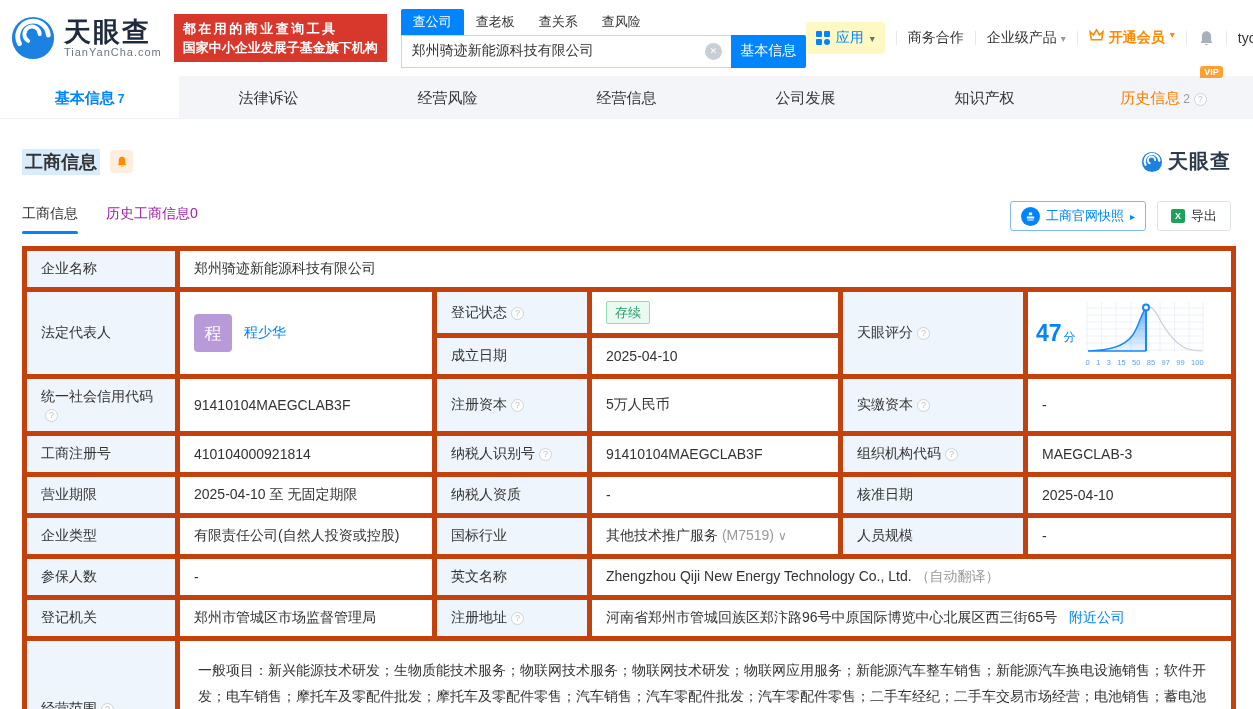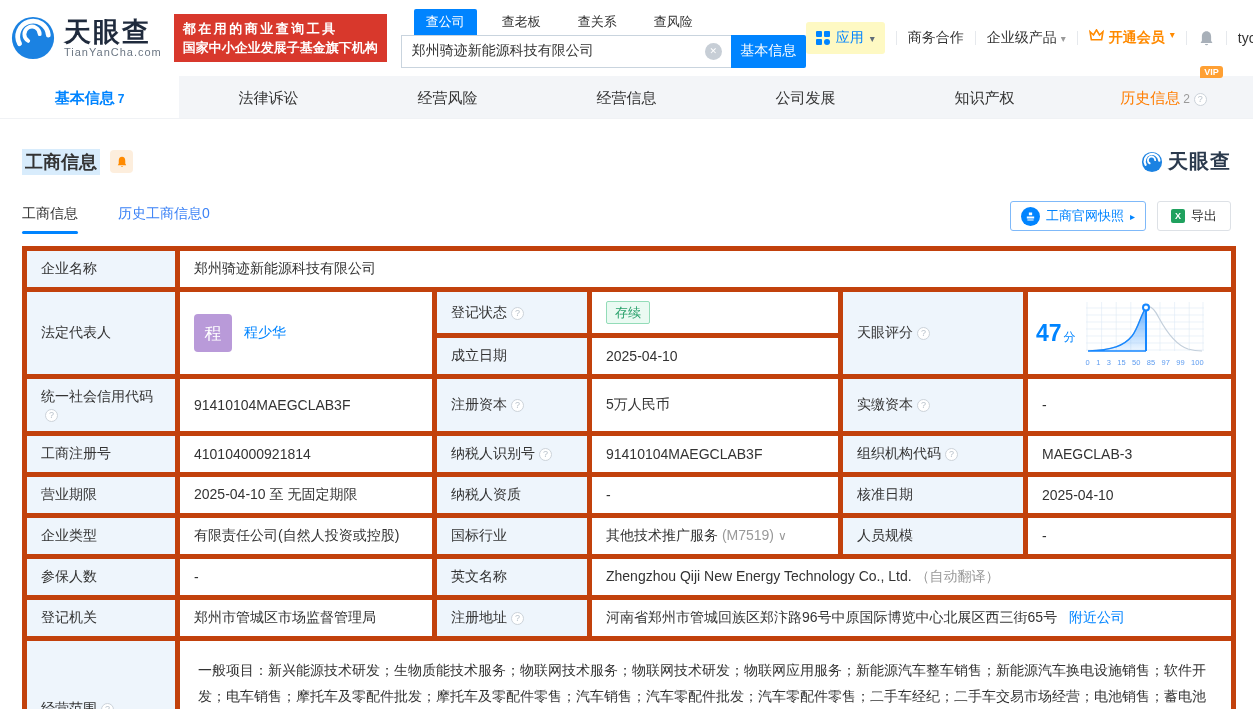--- a/index.html
+++ b/index.html
@@ -9,21 +9,21 @@
   
   .topbar { display:flex; align-items:center; height:76px; padding:0 8px 0 10px; background:#fff; }
   .logo { display:flex; align-items:center; gap:8px; flex:0 0 auto; cursor:pointer; }
   .logo-cn { font-size:27px; font-weight:bold; color:#1f2a3c; letter-spacing:2px; line-height:28px; }
   .logo-en { font-size:11px; color:#6b7683; letter-spacing:1px; }
   .red-badge { background:#d8382c; color:#fff; font-size:13px; font-weight:bold;
     padding:5px 9px; margin-left:12px; line-height:19px; flex:0 0 auto; }
   .red-badge .l1 { letter-spacing:2.5px; }
   .search-wrap { margin-left:14px; flex:0 0 auto; }
   .search-tabs { display:flex; font-size:13px; align-items:flex-end; }
-  .search-tab { padding:4px 12px; color:#333; cursor:pointer;margin-left:13px; }
+  .search-tab { padding:4px 12px; color:#333; cursor:pointer; }
   .search-tab.active { background:#0084ff; color:#fff; border-radius:2px 2px 0 0; }
   .search-bar { display:flex; }
   .input-wrap { position:relative; }
   .search-input { width:330px; height:33px; border:1px solid #c9d4de; border-right:none;
     padding:0 32px 0 10px; font-size:14px; color:#333; outline:none;
     font-family:"Liberation Sans","DejaVu Sans",sans-serif; }
   .clear-ic { position:absolute; right:9px; top:8px; width:17px; height:17px; border-radius:50%;
     background:#c7ced6; color:#fff; font-size:9px; line-height:17px; text-align:center; cursor:pointer; }
   .search-btn { width:75px; height:33px; background:#0084ff; color:#fff; border:none;
     font-size:14px; cursor:pointer; border-radius:0 2px 2px 0;
@@ -59,21 +59,21 @@
   .bell-chip { width:23px; height:23px; background:#fdeedd; border-radius:4px; margin-left:10px;
     display:flex; align-items:center; justify-content:center; cursor:pointer; }
   .watermark { margin-left:auto; display:flex; align-items:center; gap:5px; }
   .wm-text { font-size:20px; font-weight:bold; color:#2b3a4d; letter-spacing:1px; }
 
   .subtab-row { display:flex; align-items:center; margin-top:26px; }
   .subtab { font-size:14px; margin-right:28px; padding-bottom:11px; position:relative; cursor:pointer; }
   .subtab.active { color:#333; }
   .subtab.active::after { content:""; position:absolute; left:0; right:0; bottom:0; height:3px;
     background:#0084ff; border-radius:2px; }
-  .subtab.inactive { color:#3b82f6;margin-left:12px; }
+  .subtab.inactive { color:#a21caf; }
   .right-btns { margin-left:auto; display:flex; align-items:center; margin-bottom:6px; }
   .snapshot-btn { display:flex; align-items:center; gap:6px; height:30px; padding:0 10px;
     border:1px solid #7fb9f9; border-radius:3px; color:#0084ff; font-size:13px; background:#fff; cursor:pointer; }
   .stamp-circ { width:19px; height:19px; border-radius:50%; background:#0084ff;
     display:flex; align-items:center; justify-content:center; }
   .export-btn { display:flex; align-items:center; gap:6px; height:30px; padding:0 13px; margin-left:11px;
     border:1px solid #dde1e6; border-radius:3px; color:#333; font-size:13px; background:#fff; cursor:pointer; }
   .xls-ic { width:14px; height:14px; background:#1fa15e; border-radius:2px; color:#fff;
     font-size:9px; font-weight:bold; line-height:14px; text-align:center; }
 

